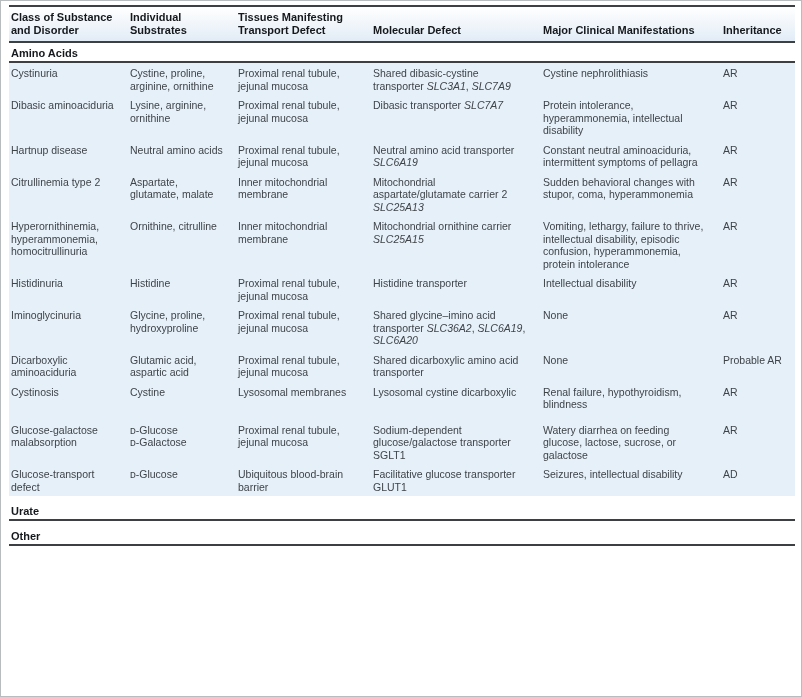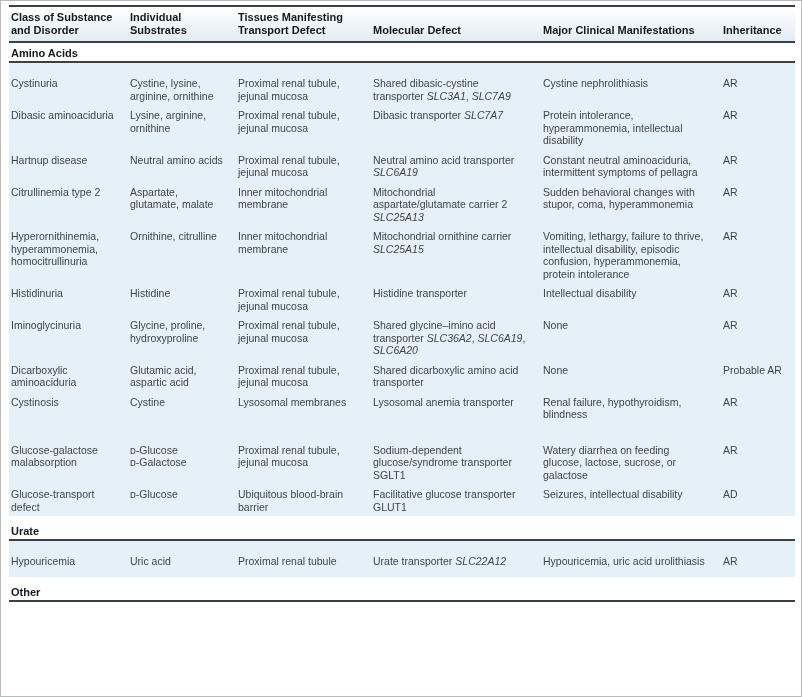--- a/index.html
+++ b/index.html
@@ -46,21 +46,21 @@
   }
   tbody.first-section tr.section-row td{ padding-top:4px; }
   tr.data-row td{
     background:var(--row-bg);
     vertical-align:top;
     font-size:10.5px;
     line-height:12.5px;
     color:var(--body-text);
     padding:4px 10px 3px 2px;
   }
-  tr.row-first td{ padding-top:14px;margin-top:28px; }
+  tr.row-first td{ padding-top:4px;margin-top:28px; }
   tr.row-last td{ padding-bottom:9px; }
   td.cell-substrates{ white-space:pre-line; }
   td i{ font-style:italic; }
 </style>
 </head>
 <body>
 
 <div class="page">
   <table>
     <colgroup>
@@ -81,21 +81,21 @@
         <th>Inheritance</th>
       </tr>
     </thead>
 
   <tbody class="first-section">
         <tr class="section-row">
           <td colspan="6">Amino Acids</td>
         </tr>
         <tr class="data-row row-first">
           <td class="cell-disorder">Cystinuria</td>
-          <td class="cell-substrates">Cystine, lysine, arginine, ornithine</td>
+          <td class="cell-substrates">Cystine, proline, arginine, ornithine</td>
           <td class="cell-tissues">Proximal renal tubule, jejunal mucosa</td>
           <td class="cell-molecular">Shared dibasic-cystine transporter <i>SLC3A1</i>, <i>SLC7A9</i></td>
           <td class="cell-clinical">Cystine nephrolithiasis</td>
           <td class="cell-inheritance">AR</td>
         </tr>
         <tr class="data-row">
           <td class="cell-disorder">Dibasic aminoaciduria</td>
           <td class="cell-substrates">Lysine, arginine, ornithine</td>
           <td class="cell-tissues">Proximal renal tubule, jejunal mucosa</td>
           <td class="cell-molecular">Dibasic transporter <i>SLC7A7</i></td>
@@ -147,56 +147,48 @@
           <td class="cell-substrates">Glutamic acid, aspartic acid</td>
           <td class="cell-tissues">Proximal renal tubule, jejunal mucosa</td>
           <td class="cell-molecular">Shared dicarboxylic amino acid transporter</td>
           <td class="cell-clinical">None</td>
           <td class="cell-inheritance">Probable AR</td>
         </tr>
         <tr class="data-row row-last">
           <td class="cell-disorder">Cystinosis</td>
           <td class="cell-substrates">Cystine</td>
           <td class="cell-tissues">Lysosomal membranes</td>
-          <td class="cell-molecular">Lysosomal anemia transporter</td>
+          <td class="cell-molecular">Lysosomal cystine dicarboxylic</td>
           <td class="cell-clinical">Renal failure, hypothyroidism, blindness</td>
           <td class="cell-inheritance">AR</td>
         </tr>
       </tbody>
       <tbody class="">
         <tr class="data-row row-first">
           <td class="cell-disorder">Glucose-galactose malabsorption</td>
           <td class="cell-substrates">ᴅ-Glucose
 ᴅ-Galactose</td>
           <td class="cell-tissues">Proximal renal tubule, jejunal mucosa</td>
-          <td class="cell-molecular">Sodium-dependent glucose/syndrome transporter SGLT1</td>
+          <td class="cell-molecular">Sodium-dependent glucose/galactose transporter SGLT1</td>
           <td class="cell-clinical">Watery diarrhea on feeding glucose, lactose, sucrose, or galactose</td>
           <td class="cell-inheritance">AR</td>
         </tr>
         <tr class="data-row">
           <td class="cell-disorder">Glucose-transport defect</td>
           <td class="cell-substrates">ᴅ-Glucose</td>
           <td class="cell-tissues">Ubiquitous blood-brain barrier</td>
           <td class="cell-molecular">Facilitative glucose transporter GLUT1</td>
           <td class="cell-clinical">Seizures, intellectual disability</td>
           <td class="cell-inheritance">AD</td>
         </tr>
       </tbody>
       <tbody class="">
         <tr class="section-row">
           <td colspan="6">Urate</td>
         </tr>
-        <tr class="data-row row-first row-last">
-          <td class="cell-disorder">Hypouricemia</td>
-          <td class="cell-substrates">Uric acid</td>
-          <td class="cell-tissues">Proximal renal tubule</td>
-          <td class="cell-molecular">Urate transporter <i>SLC22A12</i></td>
-          <td class="cell-clinical">Hypouricemia, uric acid urolithiasis</td>
-          <td class="cell-inheritance">AR</td>
-        </tr>
       </tbody>
       <tbody class="">
       </tbody>
       <tbody class="">
         <tr class="section-row">
           <td colspan="6">Other</td>
         </tr>
       </tbody>
     </table>
 

